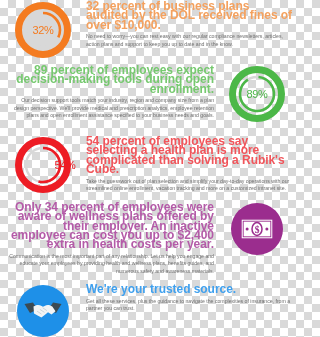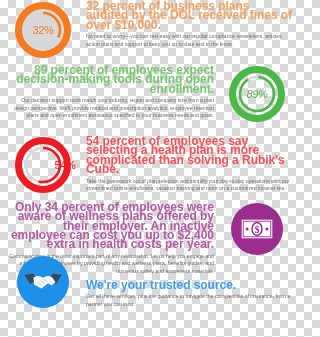--- a/index.html
+++ b/index.html
@@ -96,21 +96,21 @@
     display: flex;
     align-items: center;
     justify-content: center;
   }
 
   
   #sec-0 { top: 2px;   }
   #sec-1 { top: 66px;  }
   #sec-2 { top: 137px; }
   #sec-3 { top: 203px; }
-  #sec-4 { top: 256px; align-items: flex-end; }
+  #sec-4 { top: 285px; }
 </style>
 </head>
 <body>
 
 <div class="infographic">
 
   <div class="row media-left" id="sec-0">
     <div class="media">
       <div class="donut" style="width:56px;height:56px;background:conic-gradient(#D8D8D8 0 0);">
         <svg width="56" height="56" viewBox="0 0 56 56" style="position:absolute;left:0;top:0;">
@@ -124,21 +124,21 @@
       </div>
     </div>
     <div class="copy">
       <p class="headline" style="color:#F4A15E;">32 percent of business plans audited by the DOL received fines of over $10,000.</p>
       <p class="body">No need to worry—you can rest easy with our regular compliance newsletters, articles, action plans and support to keep you up to date and in the know.</p>
     </div>
   </div>
 
   <div class="row media-right" id="sec-1">
     <div class="media">
-      <div class="donut" style="width:56px;height:56px;font-style:italic;">
+      <div class="donut" style="width:56px;height:56px;">
         <svg width="56" height="56" viewBox="0 0 56 56" style="position:absolute;left:0;top:0;">
           <circle cx="28" cy="28" r="24.5" fill="none" stroke="#4CB848" stroke-width="7"></circle>
           <circle cx="28" cy="28" r="17" fill="none" stroke="#D8D8D8" stroke-width="2.4"></circle>
           <circle cx="28" cy="28" r="17" fill="none" stroke="#4CB848" stroke-width="2.6" stroke-dasharray="95.1 11.7" stroke-dashoffset="0" transform="rotate(-85 28 28)"></circle>
         </svg>
         <div class="ring-inner" style="inset:14.8px;background:transparent;">
           <span class="pct" style="color:#4CB848;">89%</span>
         </div>
       </div>
     </div>

